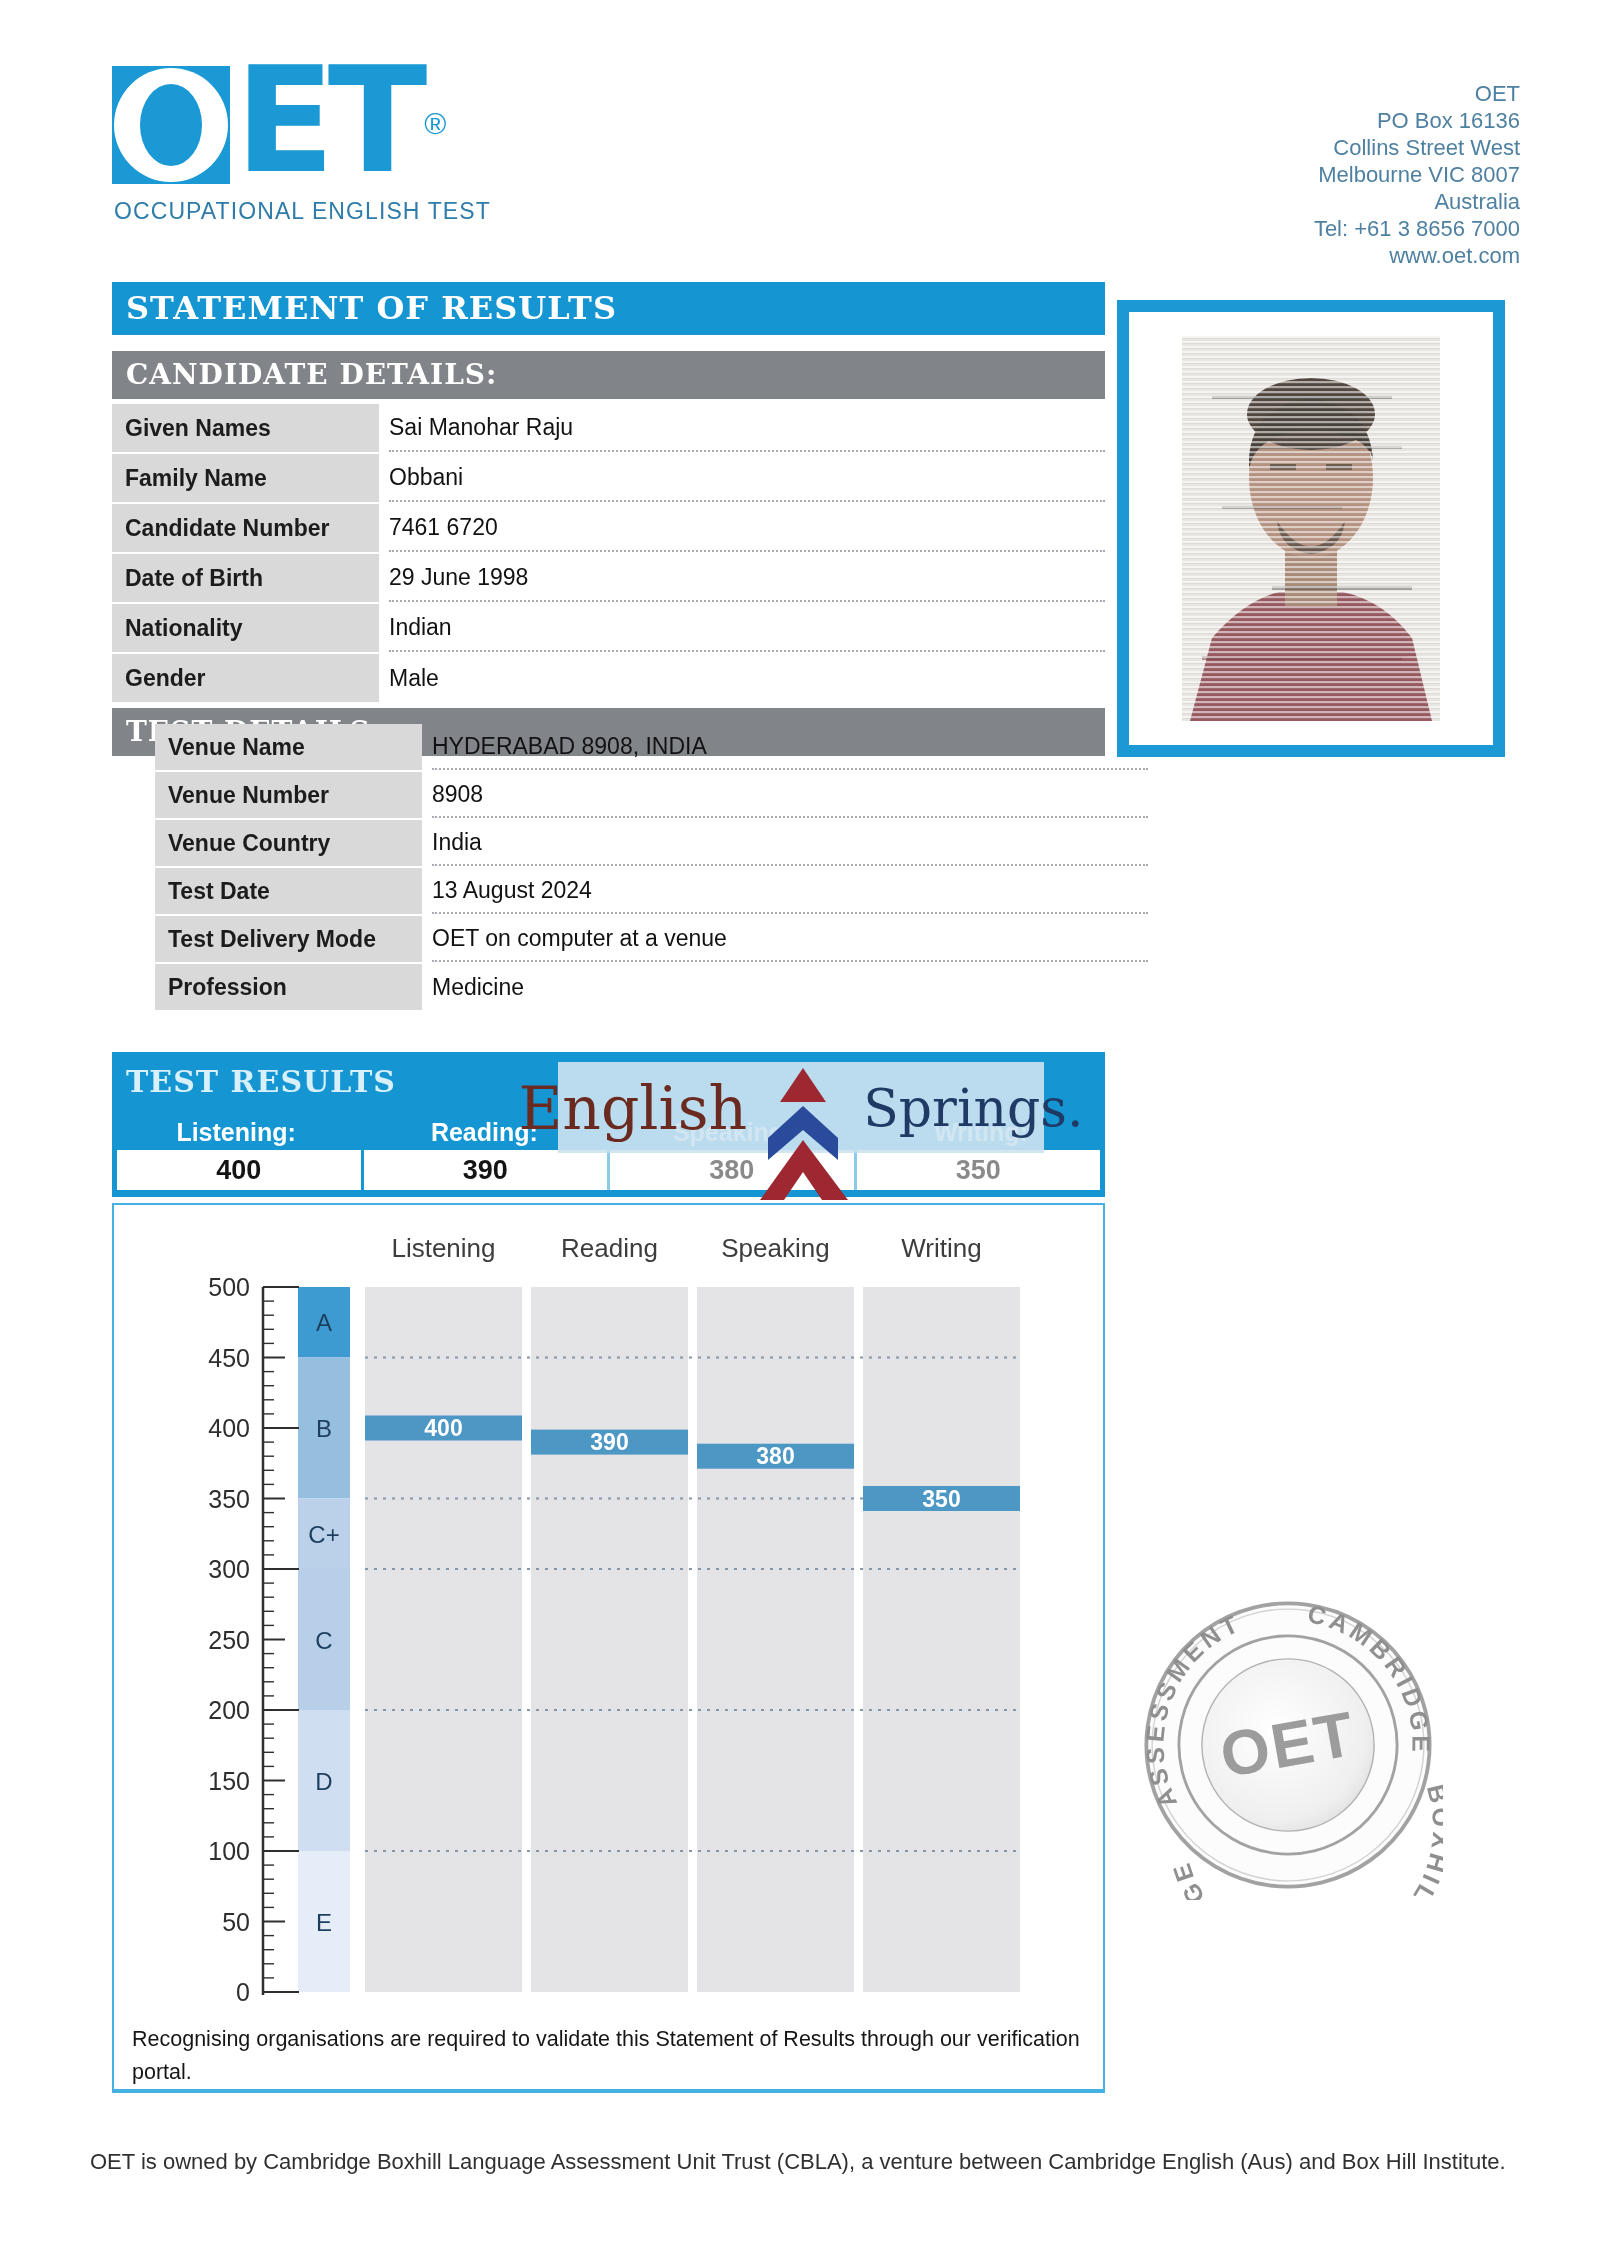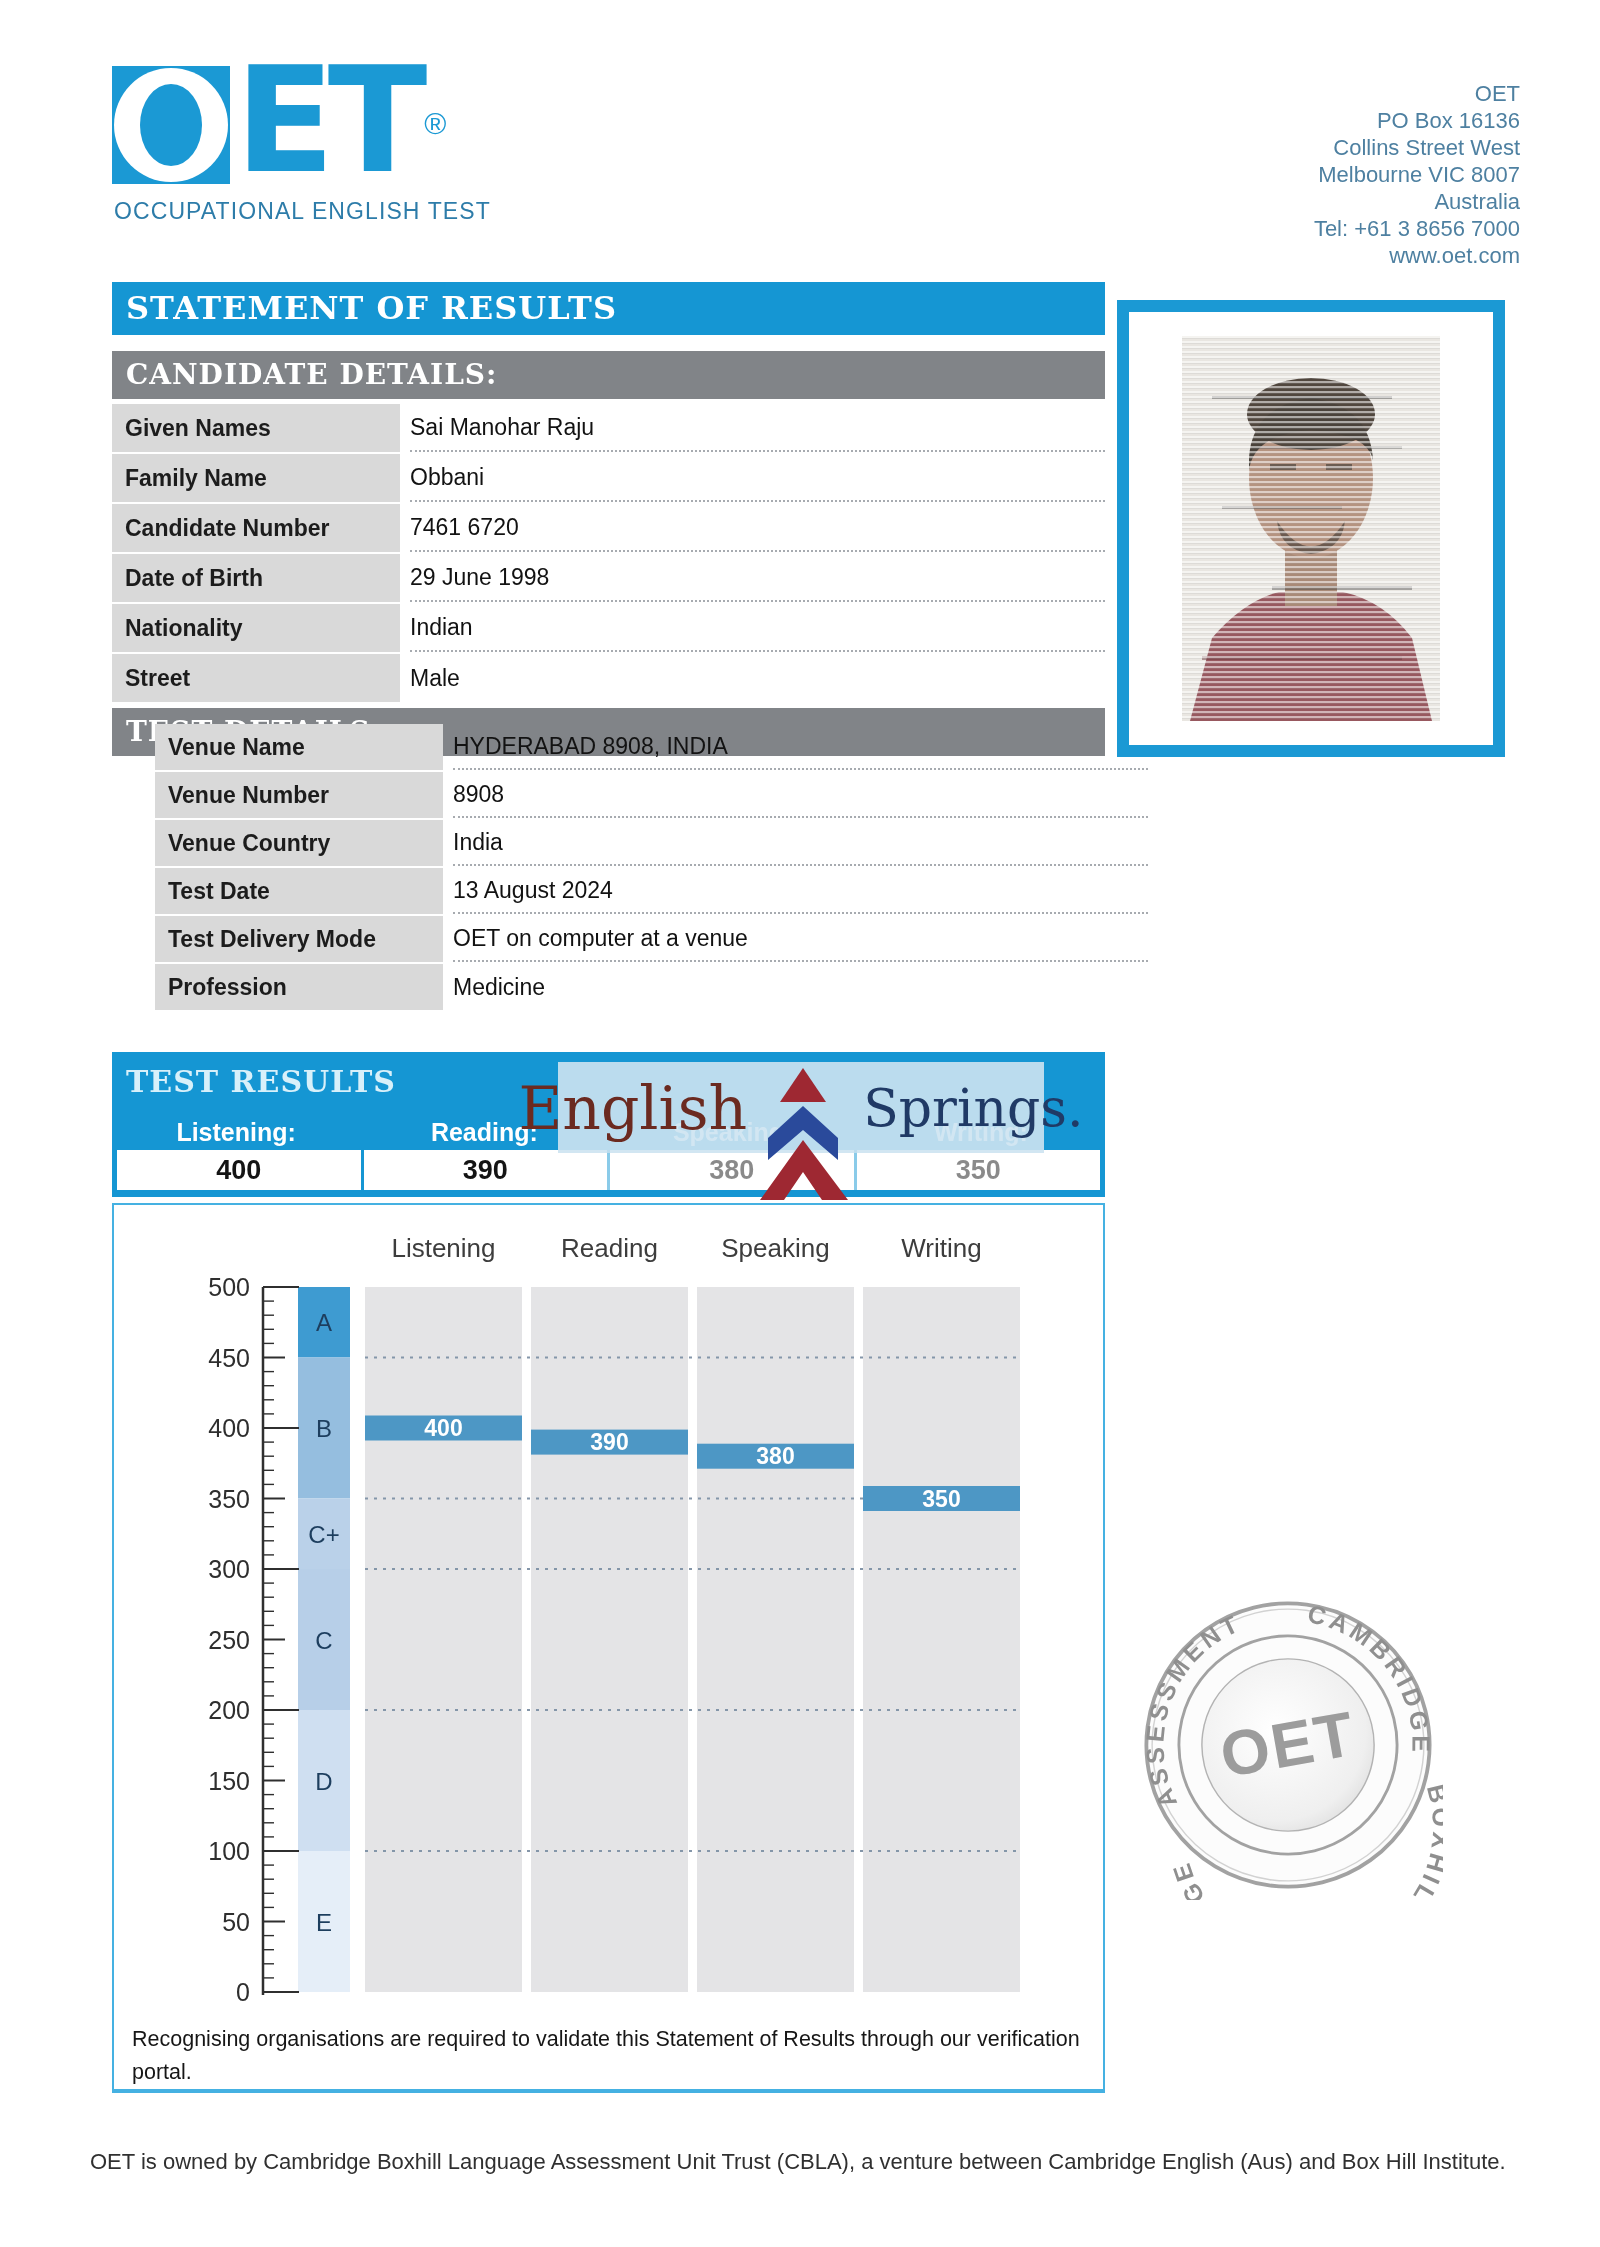--- a/index.html
+++ b/index.html
@@ -28,21 +28,21 @@
   .banner-candidate{top:351px;height:48px;line-height:48px;font-size:28px;background:#818488;}
   .banner-test{top:708px;height:48px;line-height:48px;font-size:28px;background:#818488;}
 
   
   .details{position:absolute;left:112px;width:993px;}
   .details.candidate{top:404px;}
   .details.testd{top:724px;padding-left:43px;}
   .drow{display:flex;margin-bottom:2px;}
   .candidate .drow{height:48px;}
   .testd .drow{height:46px;}
-  .dlabel{width:288px;background:#d9d9d9;font-weight:700;font-size:23px;color:#1c1c1c;
+  .dlabel{width:267px;background:#d9d9d9;font-weight:700;font-size:23px;color:#1c1c1c;
           display:flex;align-items:center;padding-left:13px;box-sizing:border-box;}
   .dvalue{flex:1;margin-left:10px;font-size:23px;color:#121212;
           display:flex;align-items:center;border-bottom:2px dotted #a7abb0;}
   .drow.last .dvalue{border-bottom:none;}
 
   
   .photo-box{position:absolute;left:1117px;top:300px;width:388px;height:457px;
              background:#1b99d4;box-sizing:border-box;padding:12px;}
   .photo-inner{width:100%;height:100%;background:#fff;display:flex;
                align-items:center;justify-content:center;}
@@ -126,21 +126,21 @@
     </div>
     <div class="drow">
       <div class="dlabel">Date of Birth</div>
       <div class="dvalue">29 June 1998</div>
     </div>
     <div class="drow">
       <div class="dlabel">Nationality</div>
       <div class="dvalue">Indian</div>
     </div>
     <div class="drow last">
-      <div class="dlabel">Street</div>
+      <div class="dlabel">Gender</div>
       <div class="dvalue">Male</div>
     </div>
   </div>
 
   <div class="photo-box">
     <div class="photo-inner">
       <svg width="258" height="385" viewBox="0 0 258 385">
         <defs>
           <pattern id="scan" width="258" height="5" patternUnits="userSpaceOnUse">
             <rect x="0" y="0" width="258" height="2.2" fill="rgba(255,255,255,0.55)"></rect>

